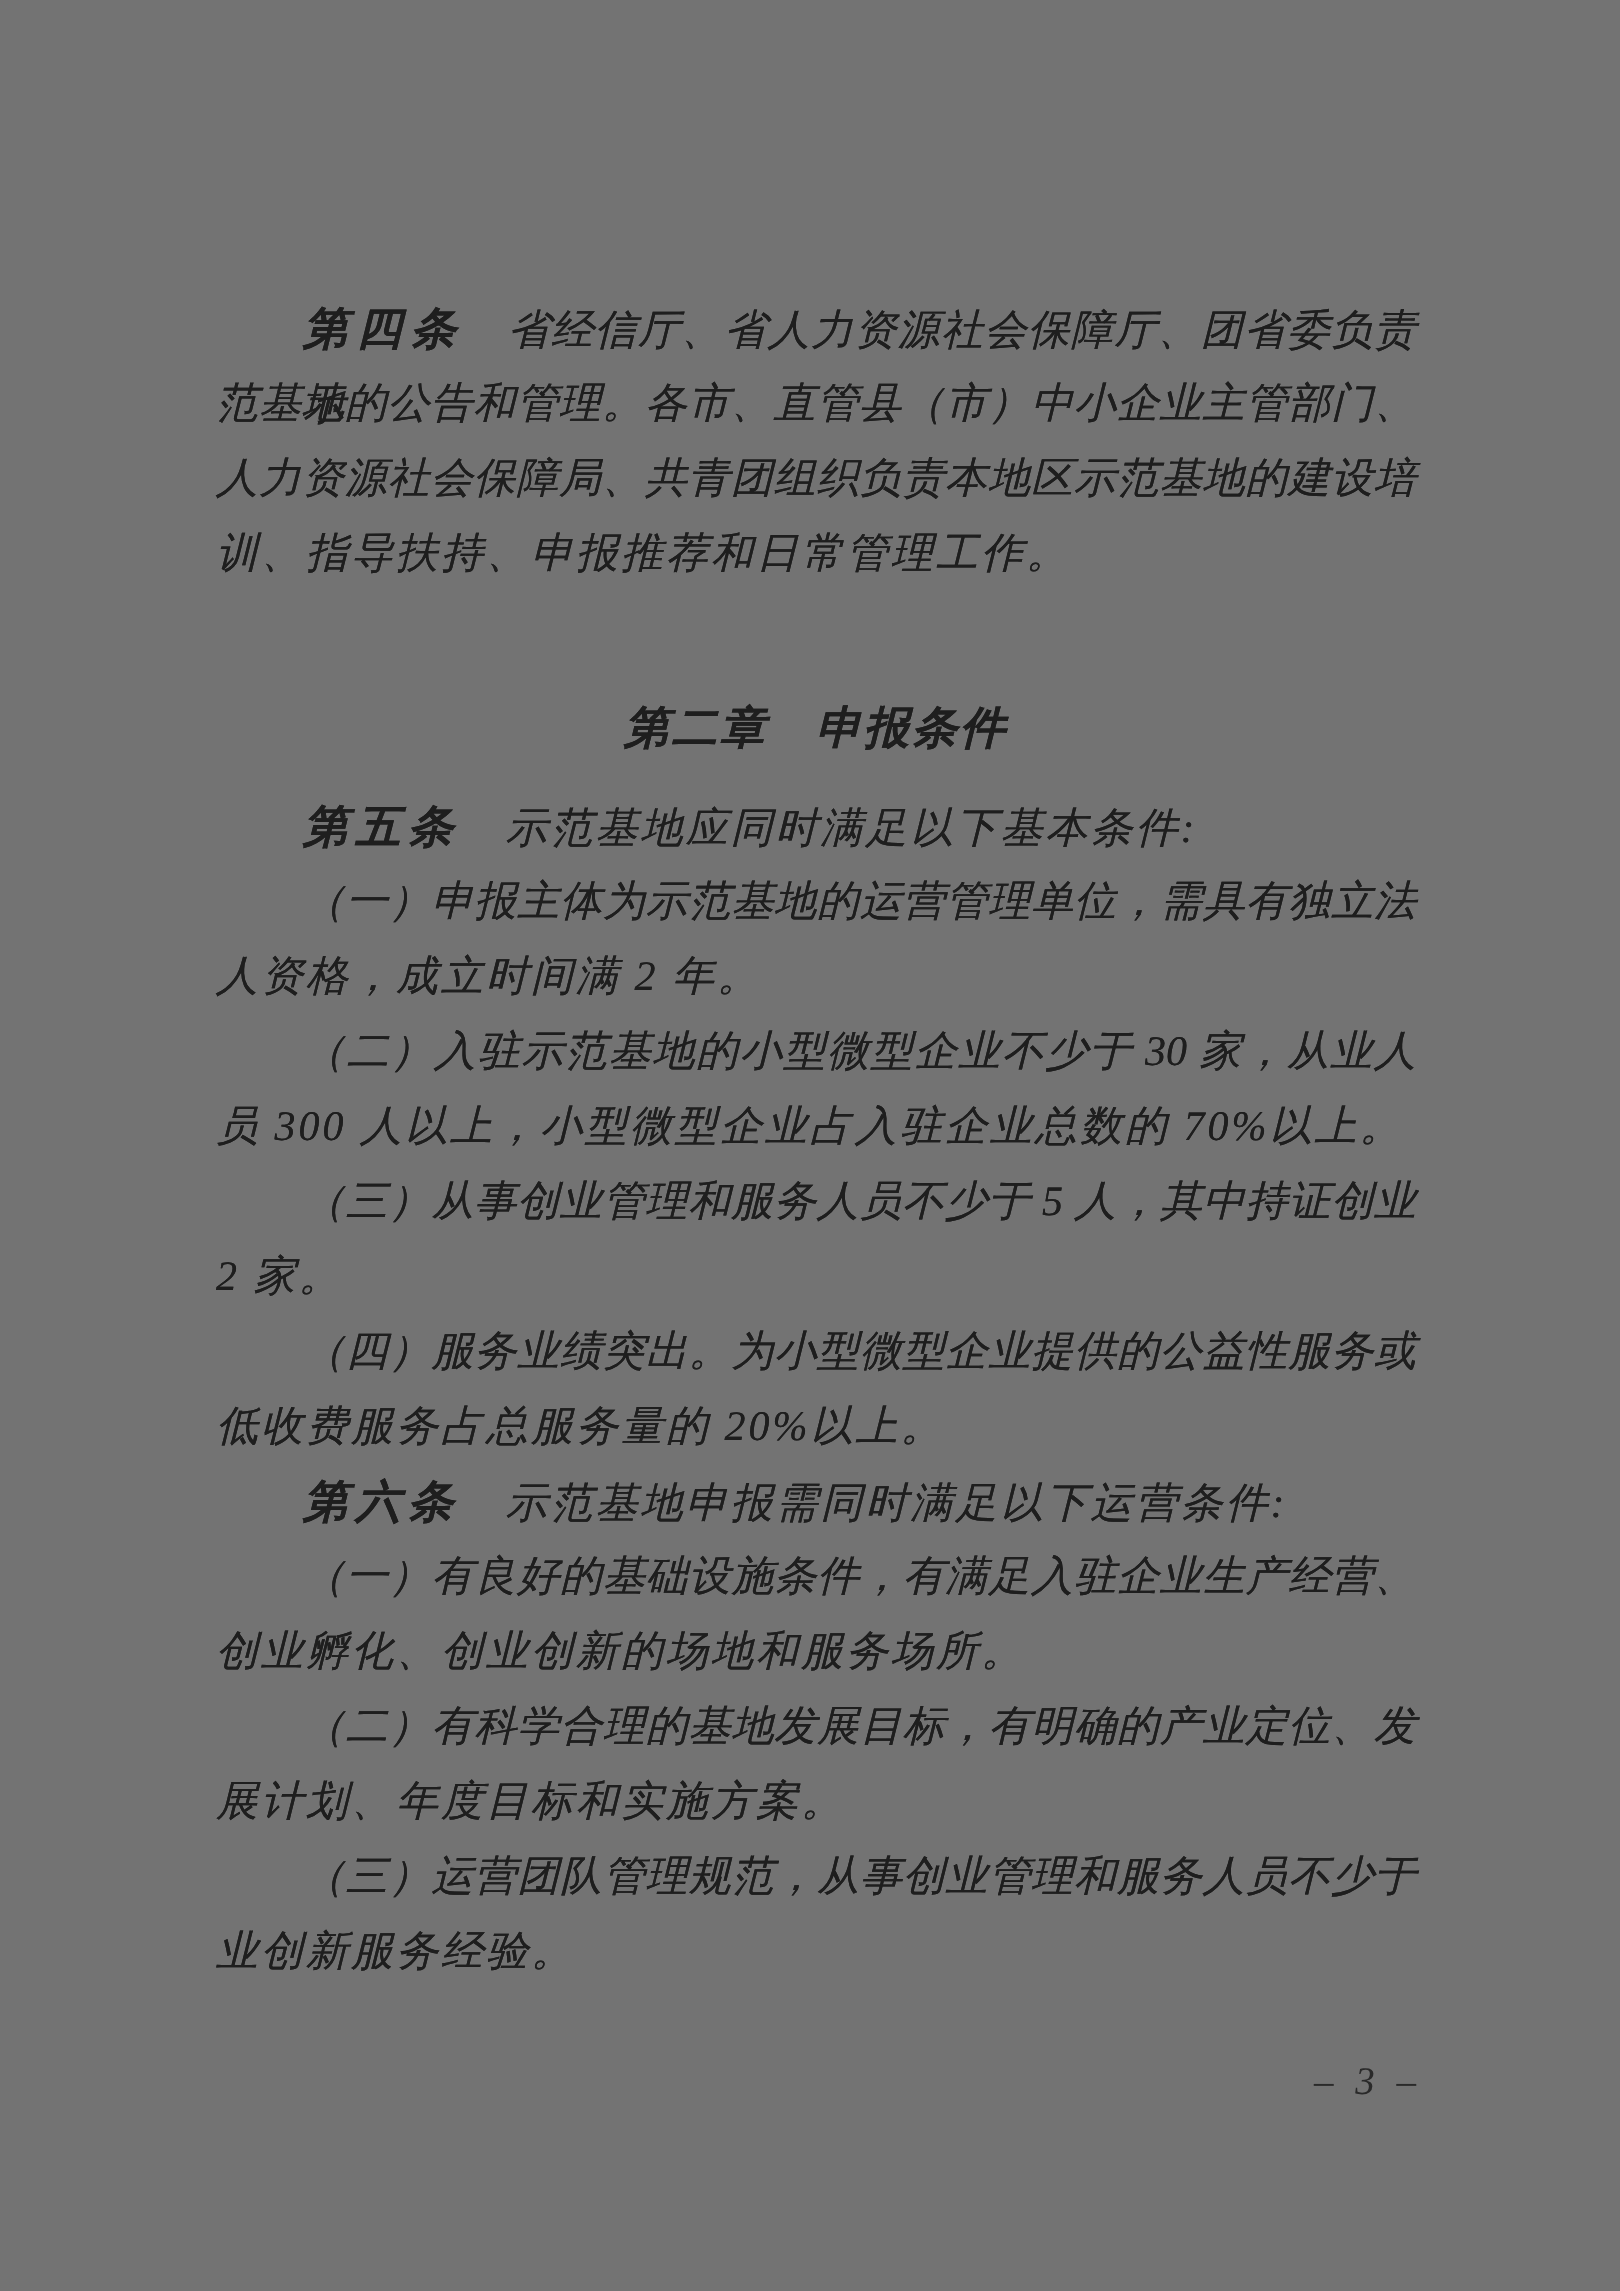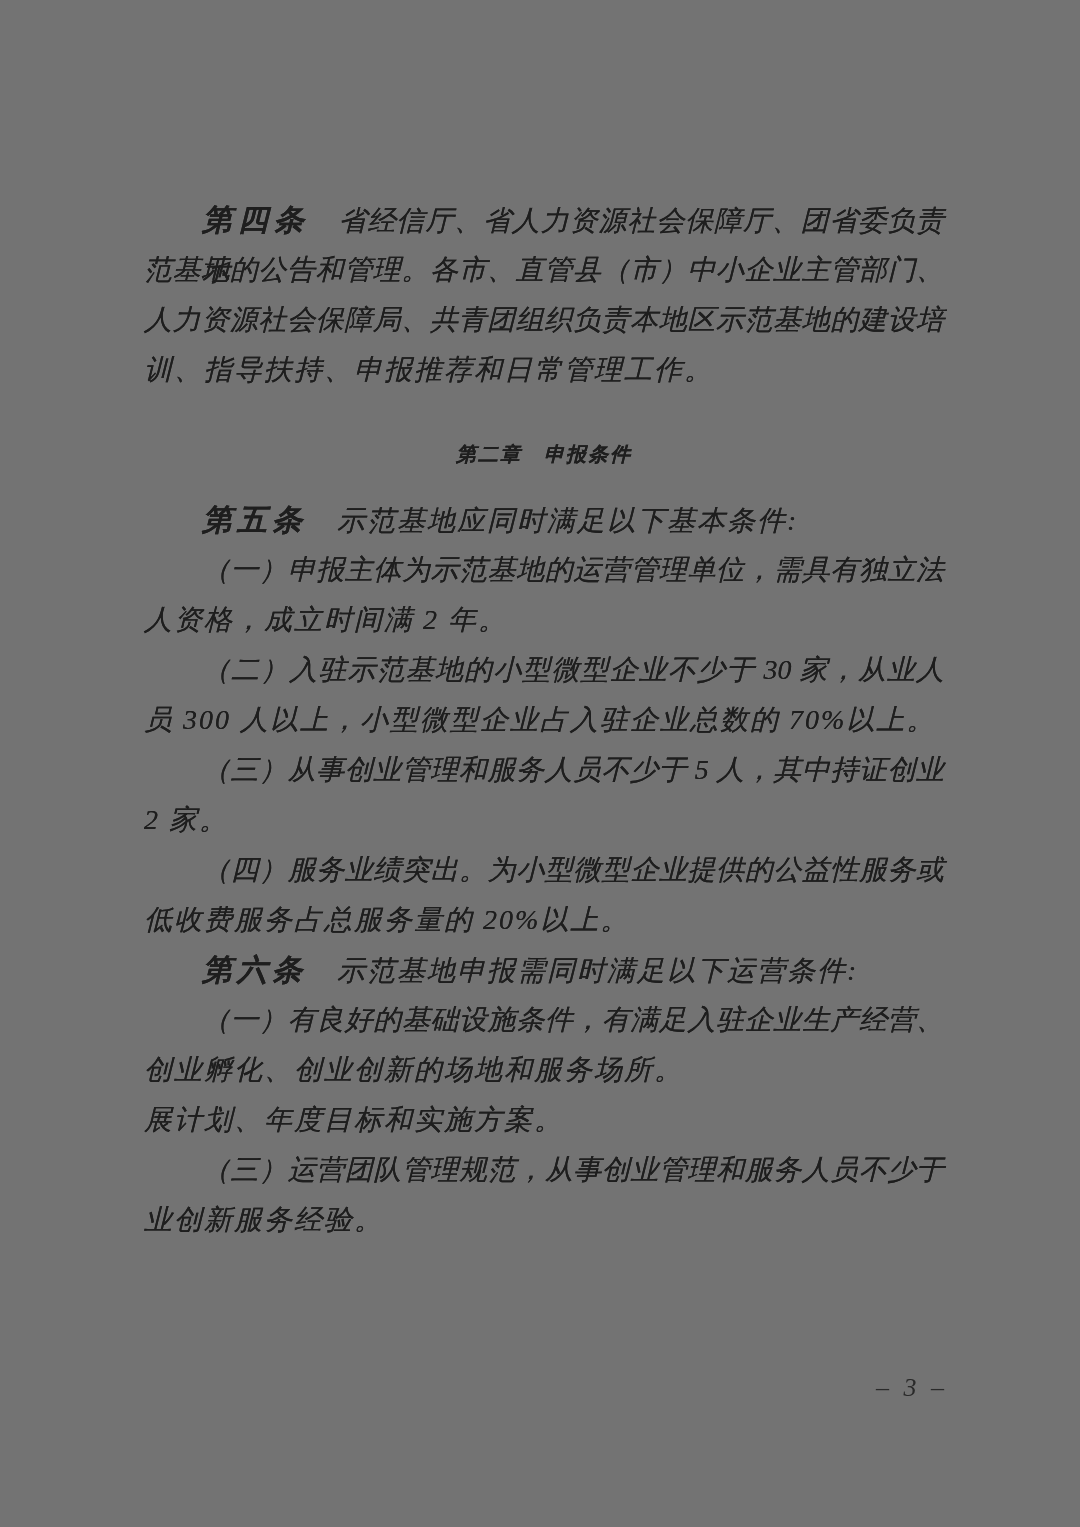--- a/index.html
+++ b/index.html
@@ -43,24 +43,24 @@
   }
   .lead {
     font-weight: bold;
     font-size: 30px;
     letter-spacing: 5px;
     font-family: "Liberation Sans", "DejaVu Sans", sans-serif;
   }
   .heading {
     height: 50px;
     line-height: 50px;
-    margin: 34px 0 16px 0;
+    margin: 66px 0 16px 0;
     text-align: center;
     font-weight: bold;
-    font-size: 20px;
+    font-size: 30px;
     letter-spacing: 2px;
     font-family: "Liberation Sans", "DejaVu Sans", sans-serif;
     text-shadow: 0 0 0.4px currentColor;
   }
   .footer {
     position: absolute;
     top: 1372px;
     left: 858px;
     width: 104px;
     text-align: center;
@@ -85,18 +85,19 @@
       <div class="line">人资格，成立时间满 2 年。</div>
       <div class="line fill indent">（二）入驻示范基地的小型微型企业不少于 30 家，从业人</div>
       <div class="line">员 300 人以上，小型微型企业占入驻企业总数的 70%以上。</div>
       <div class="line fill indent">（三）从事创业管理和服务人员不少于 5 人，其中持证创业</div>
       <div class="line">2 家。</div>
       <div class="line fill indent">（四）服务业绩突出。为小型微型企业提供的公益性服务或</div>
       <div class="line">低收费服务占总服务量的 20%以上。</div>
       <div class="line indent"><span class="lead">第六条</span>　示范基地申报需同时满足以下运营条件:</div>
       <div class="line fill indent">（一）有良好的基础设施条件，有满足入驻企业生产经营、</div>
       <div class="line">创业孵化、创业创新的场地和服务场所。</div>
+      <div class="line fill indent">（二）有科学合理的基地发展目标，有明确的产业定位、发</div>
       <div class="line">展计划、年度目标和实施方案。</div>
       <div class="line fill indent">（三）运营团队管理规范，从事创业管理和服务人员不少于</div>
       <div class="line">业创新服务经验。</div>
     </main>
   <div class="footer">– 3 –</div>
 </div>
 
 </body></html>

